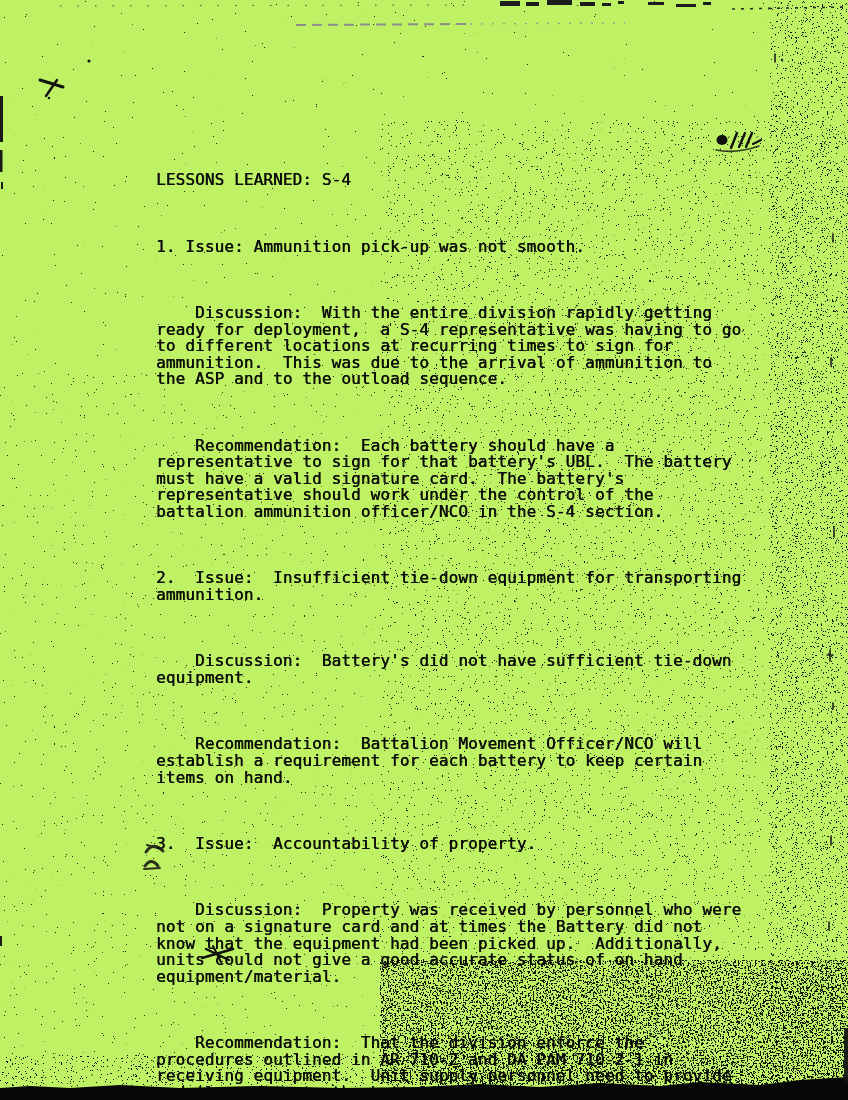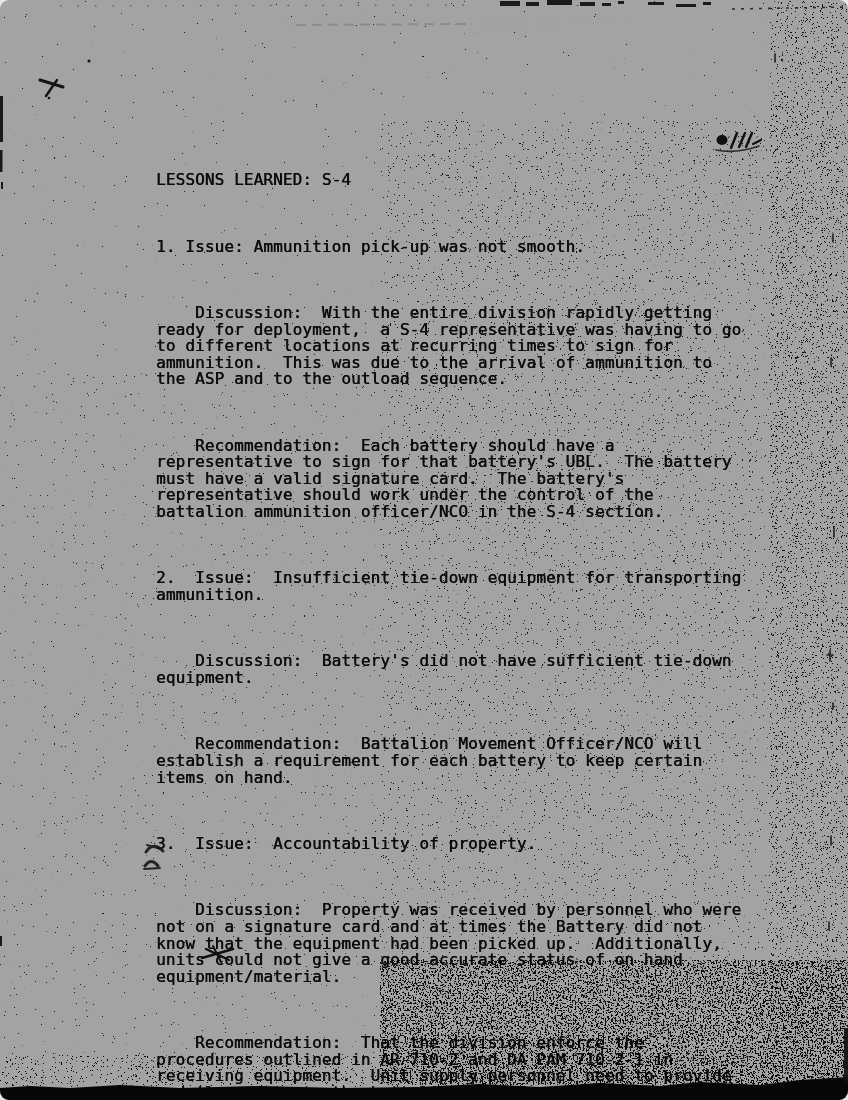--- a/index.html
+++ b/index.html
@@ -1,17 +1,17 @@
 <!DOCTYPE html>
 <html><head>
 <meta charset="utf-8">
 <style>
   html,body{margin:0;padding:0;background:#e8e8e8;}
-  .page{position:relative;width:848px;height:1100px;background:#a3a3a3;overflow:hidden;
-        font-family:"DejaVu Sans Mono",monospace;border-radius:9px;}
+  .page{position:relative;width:848px;height:1100px;background:#bef264;overflow:hidden;
+        font-family:"DejaVu Sans Mono",monospace;}
   .doc{position:absolute;left:156px;top:139px;
        font-size:16px;line-height:16.6px;color:#0b0b0b;
        white-space:pre;letter-spacing:.12px;
        text-shadow:.5px 0 0 rgba(0,0,0,.8), 0 .3px 0 rgba(0,0,0,.35);}
   .para{margin:16.6px 0 0 0;}
   .para:first-child{margin-top:0;}
   .overlay{position:absolute;left:0;top:0;pointer-events:none;}
 </style>
 </head>
 <body>

